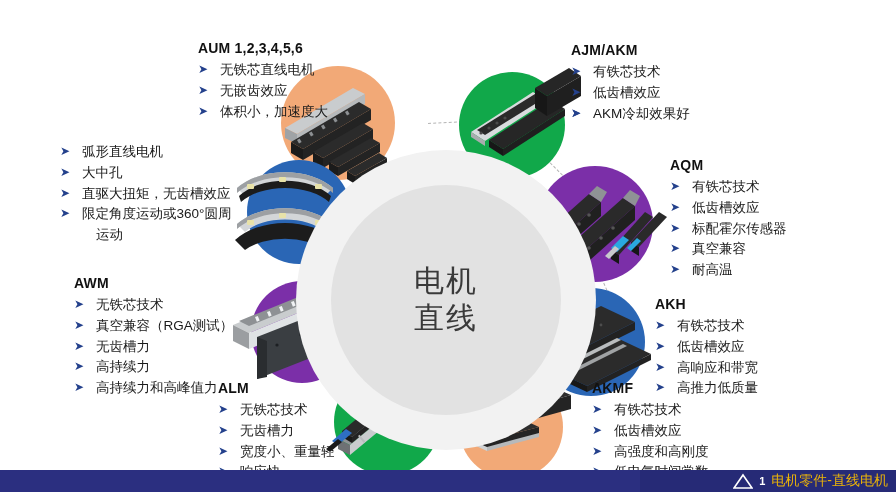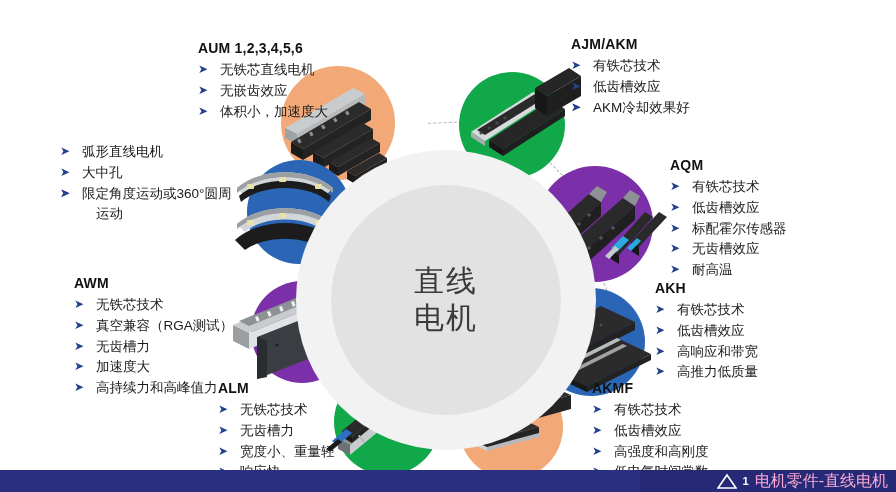--- a/index.html
+++ b/index.html
@@ -59,21 +59,21 @@
   }
   .footer .wedge{
     position:absolute;left:0;top:0;width:640px;height:22px;background:#2b2f80;
   }
   .footer-right{
     position:absolute;right:8px;top:0;height:22px;display:flex;align-items:center;gap:6px;
     color:#ffffff;font-size:12px;white-space:nowrap;
   }
   .footer .tri{display:block;}
   .footer .pg{font-size:11px;font-weight:bold;color:#fff;}
-  .footer .ftxt{font-size:16px;color:#f9a8d4;}
+  .footer .ftxt{font-size:14px;color:#eab308;}
 </style>
 </head>
 <body>
 
 <div id="slide">
 
   <div class="conn" style="left:305px;top:196px;width:52px;transform:rotate(-43deg);"></div>
   <div class="conn" style="left:428px;top:123px;width:60px;transform:rotate(-3deg);"></div>
   <div class="conn" style="left:540px;top:152px;width:52px;transform:rotate(45deg);"></div>
   <div class="conn" style="left:594px;top:260px;width:48px;transform:rotate(66deg);"></div>
@@ -300,55 +300,55 @@
           <rect x="50" y="25" width="7" height="5" rx="1" fill="#e8e2a8"></rect>
         </g>
         <path d="M6,88 A60,38 0 0 1 106,88 L96,98 A50,28 0 0 0 16,98 Z" fill="#1c1c1c"></path>
       </g>
     </svg>
   </div>
 
   <div class="hub-outer"></div>
   <div class="hub-inner"></div>
   <div class="hub-label">
+    <span>电机</span>
     <span>直线</span>
-    <span>电机</span>
   </div>
 
   <div class="block" style="left:198px;top:40px;">
     <div class="title">AUM 1,2,3,4,5,6</div>
     <ul>
       <li><span class="arw">➤</span><span>无铁芯直线电机</span></li>
       <li><span class="arw">➤</span><span>无嵌齿效应</span></li>
       <li><span class="arw">➤</span><span>体积小，加速度大</span></li>
     </ul>
   </div>
 
-  <div class="block" style="left:571px;top:36px;">
+  <div class="block" style="left:571px;top:42px;">
     <div class="title">AJM/AKM</div>
     <ul>
       <li><span class="arw">➤</span><span>有铁芯技术</span></li>
       <li><span class="arw">➤</span><span>低齿槽效应</span></li>
       <li><span class="arw">➤</span></li>
       <li><span class="arw">➤</span><span>AKM冷却效果好</span></li>
     </ul>
   </div>
 
   <div class="block" style="left:670px;top:157px;">
     <div class="title">AQM</div>
     <ul>
       <li><span class="arw">➤</span><span>有铁芯技术</span></li>
       <li><span class="arw">➤</span><span>低齿槽效应</span></li>
       <li><span class="arw">➤</span><span>标配霍尔传感器</span></li>
-      <li><span class="arw">➤</span><span>无齿槽效应</span></li>
+      <li><span class="arw">➤</span><span>真空兼容</span></li>
       <li><span class="arw">➤</span><span>耐高温</span></li>
     </ul>
   </div>
 
-  <div class="block" style="left:655px;top:280px;">
+  <div class="block" style="left:655px;top:296px;">
     <div class="title">AKH</div>
     <ul>
       <li><span class="arw">➤</span><span>有铁芯技术</span></li>
       <li><span class="arw">➤</span><span>低齿槽效应</span></li>
       <li><span class="arw">➤</span><span>高响应和带宽</span></li>
       <li><span class="arw">➤</span><span>高推力低质量</span></li>
     </ul>
   </div>
 
   <div class="block" style="left:592px;top:380px;">
@@ -370,30 +370,30 @@
       <li><span class="arw">➤</span><span>响应快</span></li>
     </ul>
   </div>
 
   <div class="block" style="left:74px;top:275px;">
     <div class="title">AWM</div>
     <ul>
       <li><span class="arw">➤</span><span>无铁芯技术</span></li>
       <li><span class="arw">➤</span><span>真空兼容（RGA测试）</span></li>
       <li><span class="arw">➤</span><span>无齿槽力</span></li>
-      <li><span class="arw">➤</span><span>加速度大</span></li>
+      <li><span class="arw">➤</span><span>高持续力</span></li>
       <li><span class="arw">➤</span><span>高持续力和高峰值力</span></li>
     </ul>
   </div>
 
   <div class="block" style="left:60px;top:142px;">
     <ul>
       <li><span class="arw">➤</span><span>弧形直线电机</span></li>
       <li><span class="arw">➤</span><span>大中孔</span></li>
-      <li><span class="arw">➤</span></li>
+      <li><span class="arw">➤</span><span>直驱大扭矩，无齿槽效应</span></li>
       <li><span class="arw">➤</span><span>限定角度运动或360°圆周</span></li>
       <li class="cont"><span>运动</span></li>
     </ul>
   </div>
 
   <div class="footer">
     <div class="wedge"></div>
     <div class="footer-right">
       <svg class="tri" width="20" height="16" viewBox="0 0 20 16">
         <polygon points="10,2 19,15 1,15" fill="none" stroke="#ffffff" stroke-width="1.6"></polygon>

